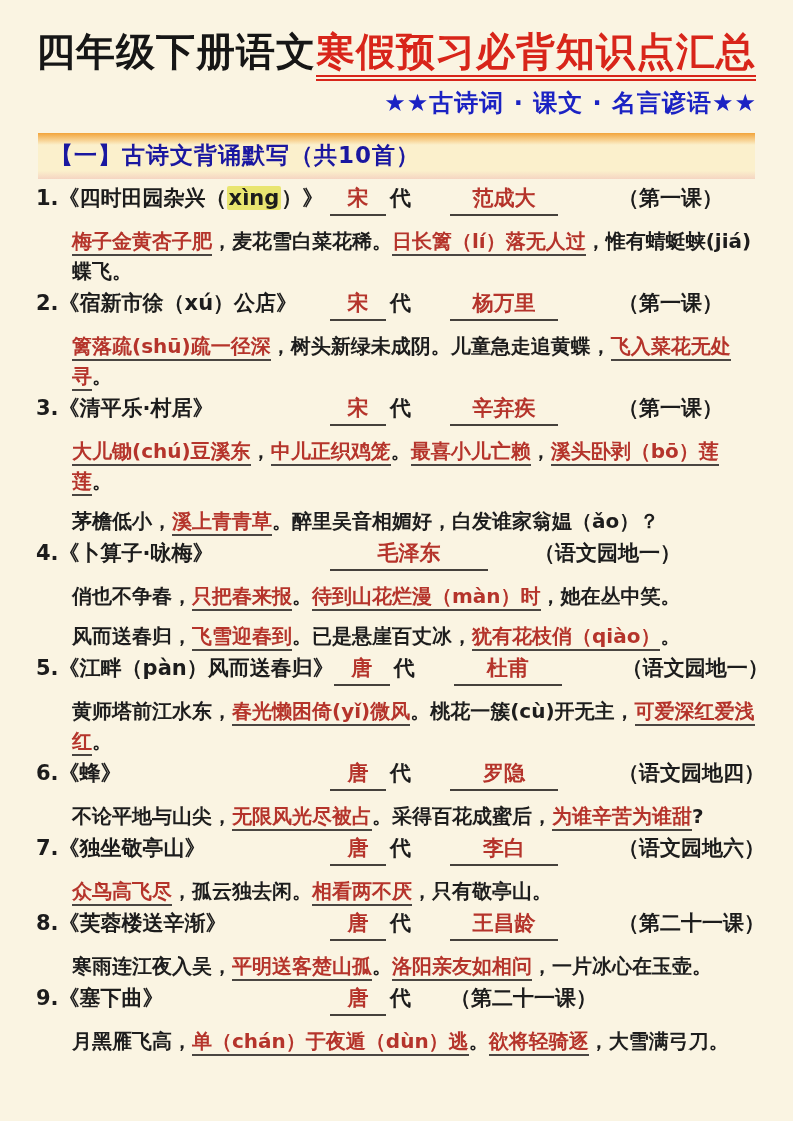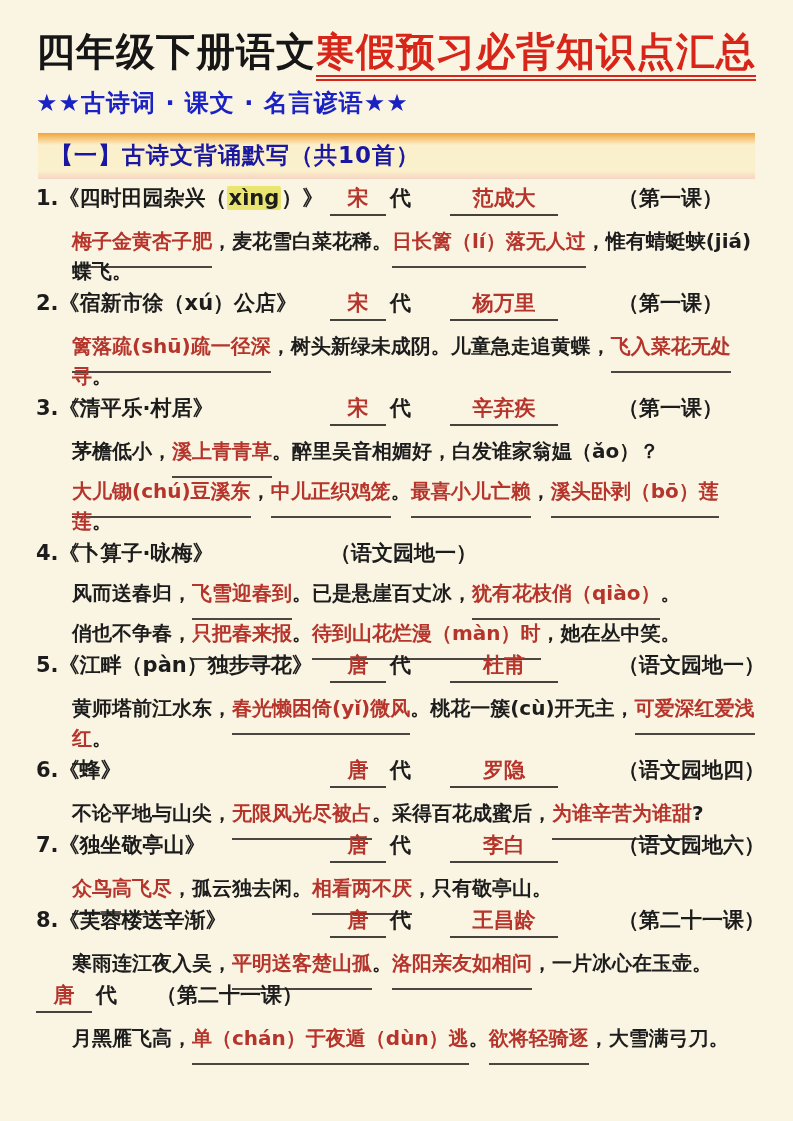--- a/index.html
+++ b/index.html
@@ -28,21 +28,21 @@
   .main-title .t-black { color: #161616; }
   .main-title .t-red {
     color: #D8251A;
     border-bottom: 6px double #D8251A;
     padding-bottom: 1px;
   }
 
   
   .subtitle {
     margin-top: 12px;
-    text-align: left;
+    text-align: right;
     font-size: 24px;
     color: #1B22C3;
     letter-spacing: 1px;
   }
 
   
   .section-bar {
     margin: 14px 2px 4px 2px;
     padding: 7px 24px 8px 12px;
     background: linear-gradient(180deg, #F2A43B 0%, #FBF0CC 26%, #FBF0CC 82%, #F5D5C2 100%);
@@ -85,21 +85,21 @@
   .pline {
     margin-top: 10px;
     padding-left: 36px;
     font-size: 20px;
     line-height: 30px;
     color: #1d1d1d;
   }
   .seg-red {
     color: #B5342B;
     border-bottom: 2px solid #4a4642;
-    padding-bottom: 13px;
+    padding-bottom: 1px;
   }
 </style>
 </head>
 <body>
 
 <div class="page">
 
   <h1 class="main-title"><span class="t-black">四年级下册语文</span><span class="t-red">寒假预习必背知识点汇总</span></h1>
 
   <div class="subtitle">★★古诗词 · 课文 · 名言谚语★★</div>
@@ -125,34 +125,35 @@
         </div>
         <div class="pline"><span class="seg-red">篱落疏(shū)疏一径深</span><span class="seg-black">，树头新绿未成阴。儿童急走追黄蝶，</span><span class="seg-red">飞入菜花无处寻</span><span class="seg-black">。</span></div>
       </div>
       <div class="poem">
         <div class="poem-head">
           <span class="cell-title"><span class="num">3.</span><span>《清平乐·村居》</span></span>
           <span class="cell-dyn"><span class="ublank">宋</span><span class="dyn-word">代</span></span>
           <span class="cell-auth"><span class="ublank auth">辛弃疾</span></span>
           <span class="cell-lesson">（第一课）</span>
         </div>
+        <div class="pline"><span class="seg-red">大儿锄(chú)豆溪东</span><span class="seg-black">，</span><span class="seg-red">中儿正织鸡笼</span><span class="seg-black">。</span><span class="seg-red">最喜小儿亡赖</span><span class="seg-black">，</span><span class="seg-red">溪头卧剥（bō）莲莲</span><span class="seg-black">。</span></div>
         <div class="pline"><span class="seg-black">茅檐低小，</span><span class="seg-red">溪上青青草</span><span class="seg-black">。醉里吴音相媚好，白发谁家翁媪（ǎo）？</span></div>
-        <div class="pline"><span class="seg-red">大儿锄(chú)豆溪东</span><span class="seg-black">，</span><span class="seg-red">中儿正织鸡笼</span><span class="seg-black">。</span><span class="seg-red">最喜小儿亡赖</span><span class="seg-black">，</span><span class="seg-red">溪头卧剥（bō）莲莲</span><span class="seg-black">。</span></div>
       </div>
       <div class="poem">
         <div class="poem-head">
           <span class="cell-title"><span class="num">4.</span><span>《卜算子·咏梅》</span></span>
+          <span class="cell-auth"><span class="ublank auth wide">毛泽东</span></span>
           <span class="cell-lesson">（语文园地一）</span>
         </div>
+        <div class="pline"><span class="seg-black">俏也不争春，</span><span class="seg-red">只把春来报</span><span class="seg-black">。</span><span class="seg-red">待到山花烂漫（màn）时</span><span class="seg-black">，她在丛中笑。</span></div>
         <div class="pline"><span class="seg-black">风而送春归，</span><span class="seg-red">飞雪迎春到</span><span class="seg-black">。已是悬崖百丈冰，</span><span class="seg-red">犹有花枝俏（qiào）</span><span class="seg-black">。</span></div>
-        <div class="pline"><span class="seg-black">俏也不争春，</span><span class="seg-red">只把春来报</span><span class="seg-black">。</span><span class="seg-red">待到山花烂漫（màn）时</span><span class="seg-black">，她在丛中笑。</span></div>
       </div>
       <div class="poem">
         <div class="poem-head">
-          <span class="cell-title"><span class="num">5.</span><span>《江畔（pàn）独步寻花》</span></span>
+          <span class="cell-title"><span class="num">5.</span><span>《江畔（pàn）风而送春归》</span></span>
           <span class="cell-dyn"><span class="ublank">唐</span><span class="dyn-word">代</span></span>
           <span class="cell-auth"><span class="ublank auth">杜甫</span></span>
           <span class="cell-lesson">（语文园地一）</span>
         </div>
         <div class="pline"><span class="seg-black">黄师塔前江水东，</span><span class="seg-red">春光懒困倚(yǐ)微风</span><span class="seg-black">。桃花一簇(cù)开无主，</span><span class="seg-red">可爱深红爱浅红</span><span class="seg-black">。</span></div>
       </div>
       <div class="poem">
         <div class="poem-head">
           <span class="cell-title"><span class="num">6.</span><span>《蜂》</span></span>
           <span class="cell-dyn"><span class="ublank">唐</span><span class="dyn-word">代</span></span>
@@ -174,20 +175,21 @@
         <div class="poem-head">
           <span class="cell-title"><span class="num">8.</span><span>《芙蓉楼送辛渐》</span></span>
           <span class="cell-dyn"><span class="ublank">唐</span><span class="dyn-word">代</span></span>
           <span class="cell-auth"><span class="ublank auth">王昌龄</span></span>
           <span class="cell-lesson">（第二十一课）</span>
         </div>
         <div class="pline"><span class="seg-black">寒雨连江夜入吴，</span><span class="seg-red">平明送客楚山孤</span><span class="seg-black">。</span><span class="seg-red">洛阳亲友如相问</span><span class="seg-black">，一片冰心在玉壶。</span></div>
       </div>
       <div class="poem">
         <div class="poem-head">
+          <span class="cell-title"><span class="num">9.</span><span>《塞下曲》</span></span>
           <span class="cell-dyn"><span class="ublank">唐</span><span class="dyn-word">代</span></span>
           <span class="cell-lesson">（第二十一课）</span>
         </div>
         <div class="pline"><span class="seg-black">月黑雁飞高，</span><span class="seg-red">单（chán）于夜遁（dùn）逃</span><span class="seg-black">。</span><span class="seg-red">欲将轻骑逐</span><span class="seg-black">，大雪满弓刀。</span></div>
       </div>
     </div>
 
 </div>
 
 </body></html>

